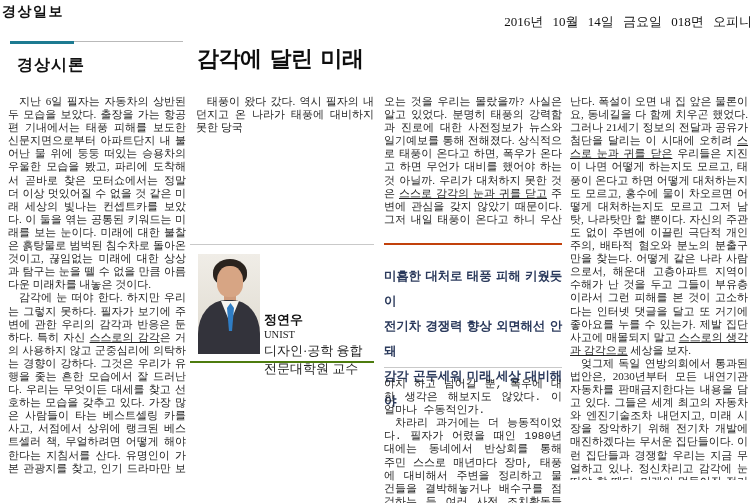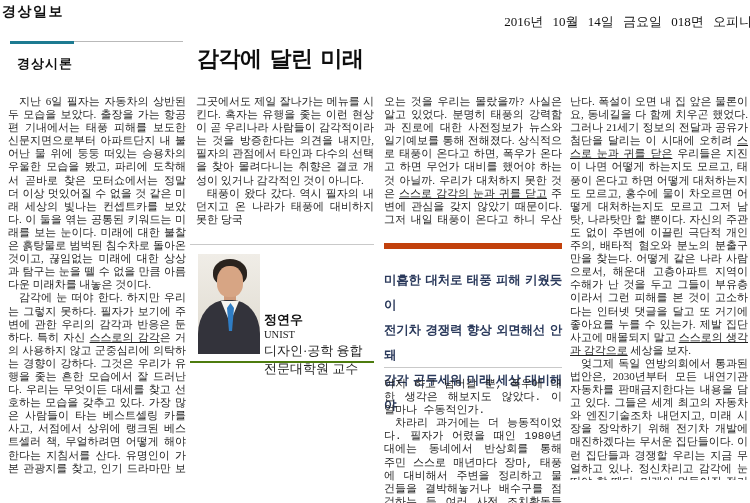--- a/index.html
+++ b/index.html
@@ -13,21 +13,21 @@
   }
   .dateline {
     position:absolute; right:5px; top:13px;
     font-size:13px; word-spacing:6px; color:#111;
   }
   .section-rule { position:absolute; left:10px; top:41px; width:173px; height:4px; }
   .rule-accent { position:absolute; left:0; top:0; width:64px; height:3px; }
   .rule-rest { position:absolute; left:64px; top:0; width:109px; height:1px; }
   .section-label {
     position:absolute; left:17px; top:55px;
-    font-size:13px; font-weight:bold; letter-spacing:1px; color:#111;
+    font-size:16px; font-weight:bold; letter-spacing:1px; color:#111;
   }
   .headline {
     position:absolute; left:197px; top:44px; margin:0;
     font-size:22px; font-weight:bold; letter-spacing:-0.5px; color:#0d0d0d;
     word-spacing:3px;
   }
   .col {
     position:absolute; font-size:11px; line-height:13.1px;
     text-align:justify; word-break:break-all; overflow:hidden;
   }
@@ -57,21 +57,21 @@
   .photo .neck { position:absolute; left:26px; top:39px; width:12px; height:10px; background:#cf9b7b; }
   .photo .suit { position:absolute; left:0px; top:46px; width:62px; height:56px; background:#33333b; border-radius:45% 45% 0 0 / 60% 60% 0 0; }
   .photo .shirt { position:absolute; left:23px; top:47px; width:18px; height:22px; background:#f6f4f0; clip-path:polygon(0 0,100% 0,50% 100%); }
   .photo .tie { position:absolute; left:29px; top:49px; width:7px; height:28px; background:#2f7dc4; clip-path:polygon(50% 0,100% 18%,72% 100%,28% 100%,0 18%); }
   .author-name { position:absolute; left:74px; top:66px; font-size:13px; font-weight:bold; color:#111; }
   .author-affil { position:absolute; left:74px; top:84px; font-size:10.5px; color:#222; }
   .author-role { position:absolute; left:74px; top:97px; font-size:13px; color:#222; }
 
   .quote-block {
     position:absolute; left:384px; top:243px; width:178px; height:125px;
-    border-top:6px solid #c2410c; border-bottom:1px solid #c9c9c9;
+    border-top:2px solid #c2410c; border-bottom:1px solid #c9c9c9;
     box-sizing:border-box; padding-top:19px;
   }
   .quote-line {
     font-size:12.5px; font-weight:bold; line-height:25px;
     letter-spacing:-0.2px; text-align:justify; text-align-last:justify;
   }
 </style>
 </head>
 <body>
 
@@ -87,21 +87,20 @@
   <div class="section-label">경상시론</div>
 
   <h1 class="headline">감각에 달린 미래</h1>
 
   <div class="col col1">
     <p class="indent">지난 6일 필자는 자동차의 상반된 두 모습을 보았다. 출장을 가는 항공편 기내에서는 태풍 피해를 보도한 신문지면으로부터 아파트단지 내 불어난 물 위에 둥둥 떠있는 승용차의 우울한 모습을 봤고, 파리에 도착해서 곧바로 찾은 모터쇼에서는 정말 더 이상 멋있어질 수 없을 것 같은 미래 세상의 빛나는 컨셉트카를 보았다. 이 둘을 엮는 공통된 키워드는 미래를 보는 눈이다. 미래에 대한 불찰은 흙탕물로 범벅된 침수차로 돌아온 것이고, 끊임없는 미래에 대한 상상과 탐구는 눈을 뗄 수 없을 만큼 아름다운 미래차를 내놓은 것이다.</p>
     <p class="indent">감각에 눈 떠야 한다. 하지만 우리는 그렇지 못하다. 필자가 보기에 주변에 관한 우리의 감각과 반응은 둔하다. 특히 자신 <u>스스로의 감각</u>은 거의 사용하지 않고 군중심리에 의탁하는 경향이 강하다. 그것은 우리가 유행을 좇는 흔한 모습에서 잘 드러난다. 우리는 무엇이든 대세를 찾고 선호하는 모습을 갖추고 있다. 가장 많은 사람들이 타는 베스트셀링 카를 사고, 서점에서 상위에 랭크된 베스트셀러 책, 무얼하려면 어떻게 해야 한다는 지침서를 산다. 유명인이 가 본 관광지를 찾고, 인기 드라마만 보고, 텔레비전이나 미디어에 소개된 식당이라면 무작정 찾아가고,</p>
   </div>
 
   <div class="col col2-top">
-    <p>그곳에서도 제일 잘나가는 메뉴를 시킨다. 혹자는 유행을 좇는 이런 현상이 곧 우리나라 사람들이 감각적이라는 것을 방증한다는 의견을 내지만, 필자의 관점에서 타인과 다수의 선택을 찾아 몰려다니는 취향은 결코 개성이 있거나 감각적인 것이 아니다.</p>
     <p class="indent">태풍이 왔다 갔다. 역시 필자의 내던지고 온 나라가 태풍에 대비하지 못한 당국</p>
   </div>
 
   <div class="author-block">
     <div class="photo">
       <div class="hair"></div>
       <div class="neck"></div>
       <div class="face"></div>
       <div class="suit"></div>
       <div class="shirt"></div>

